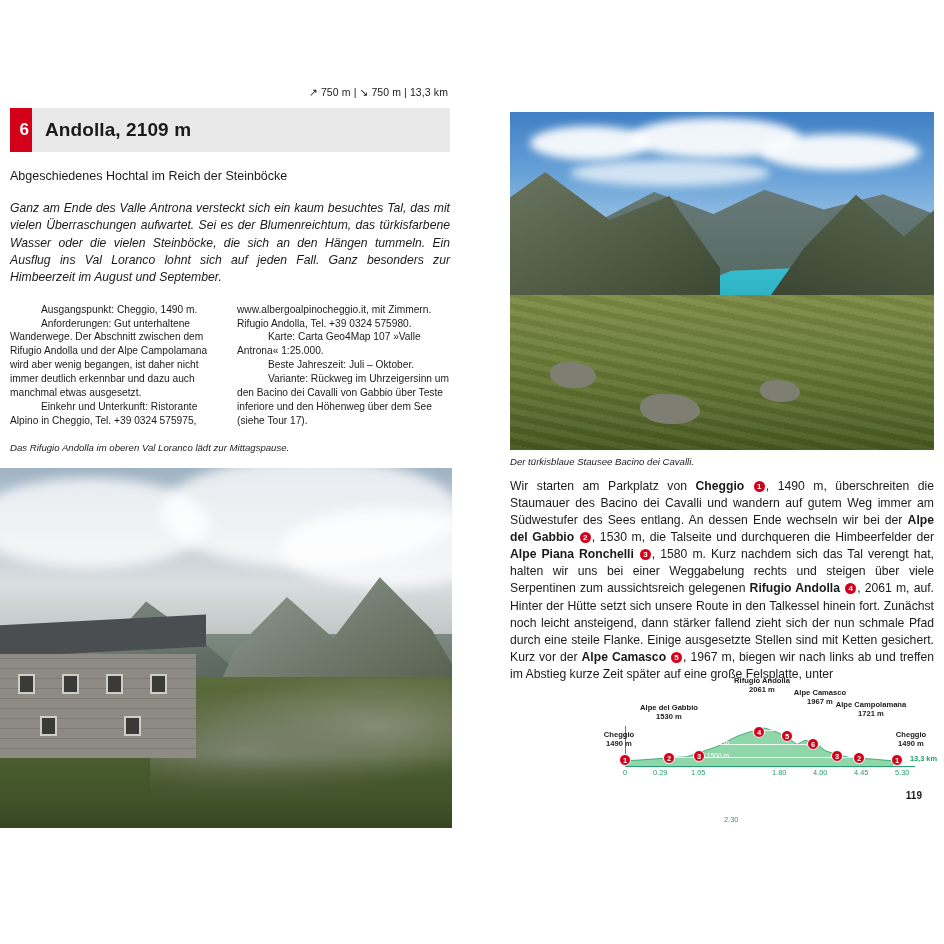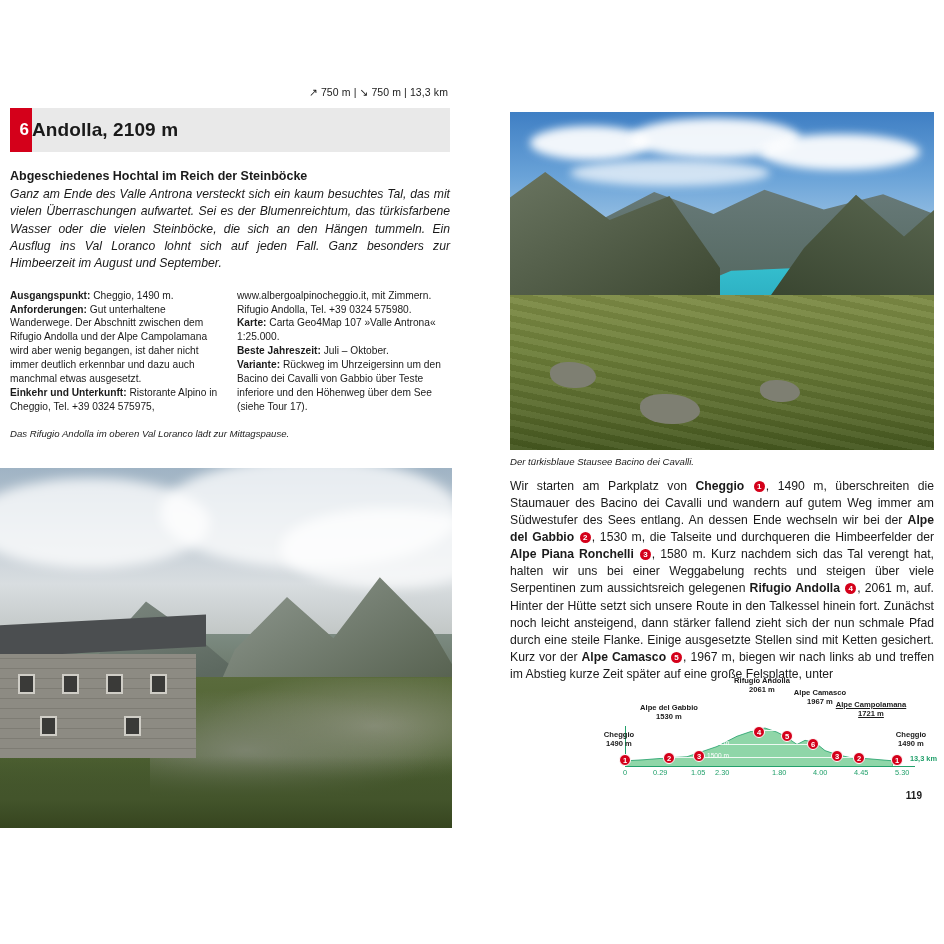--- a/index.html
+++ b/index.html
@@ -47,20 +47,21 @@
     display: flex;
     align-items: center;
     justify-content: flex-end;
     padding-right: 3px;
     box-sizing: border-box;
   }
   .tour-title {
     font-size: 19px;
     font-weight: bold;
     color: #1a1a1a;
+    padding-left: 13px;
     letter-spacing: 0.1px;
   }
 
   .stats-block {
     position: absolute;
     right: 0;
     top: -22px;
     width: 195px;
     text-align: right;
     font-size: 10.5px;
@@ -80,23 +81,23 @@
   .stats-icons {
     margin-top: 2px;
     padding-right: 3px;
     font-size: 12px;
     color: #1a1a1a;
   }
 
   
   .intro-heading {
     font-size: 12.5px;
-    font-weight: bold;
+    font-weight: normal;
     margin-top: 17px;
-    margin-bottom: 3px;
+    margin-bottom: 17px;
     color: #1a1a1a;
   }
   .intro-text {
     font-style: italic;
     font-size: 12.2px;
     line-height: 1.42;
     text-align: justify;
     color: #1a1a1a;
   }
 
@@ -108,21 +109,21 @@
     font-size: 10.2px;
     line-height: 1.36;
   }
   .info-col {
     width: 213px;
   }
   .info-col p {
     margin: 0 0 0 0;
     text-align: left;
   }
-  .info-col b { font-weight: bold; }
+  .info-col b { font-weight: normal; margin-left: 31px; }
 
   .caption {
     font-size: 9.6px;
     font-style: italic;
     color: #1a1a1a;
     margin-top: 14px;
   }
 
   
   .photo-hut {
@@ -460,21 +461,21 @@
         <span style="left:112px; top:84px;">1500 m</span>
       </div>
 
       <div class="prof-axis-y"></div>
       <div class="prof-axis-x"></div>
 
       <div class="prof-xlabels">
         <span style="left:6px;">0</span>
         <span style="left:36px;">0.29</span>
         <span style="left:74px;">1.05</span>
-        <span style="left:98px;">2.30</span>
+        <span style="left:107px;margin-top:47px;">2.30</span>
         <span style="left:155px;">1.80</span>
         <span style="left:196px;">4.00</span>
         <span style="left:237px;">4.45</span>
         <span style="left:278px;">5.30</span>
       </div>
 
       <div class="prof-dist">13,3 km</div>
 
       <div class="pt" style="left:24px;  top:86px;">1</div>
       <div class="pt" style="left:68px;  top:84px;">2</div>
@@ -499,21 +500,21 @@
       <div class="pt-label" style="left:112px; top:8px; width:110px;">
         <div>Rifugio Andolla</div>
         <div class="alt">2061 m</div>
       </div>
 
       <div class="pt-label" style="left:176px; top:20px; width:98px;">
         <div>Alpe Camasco</div>
         <div class="alt">1967 m</div>
       </div>
 
-      <div class="pt-label" style="left:216px; top:32px; width:120px;text-decoration:underline;">
+      <div class="pt-label" style="left:216px; top:32px; width:120px;">
         <div>Alpe Campolamana</div>
         <div class="alt">1721 m</div>
       </div>
 
       <div class="pt-label" style="left:278px; top:62px; width:76px;">
         <div>Cheggio</div>
         <div class="alt">1490 m</div>
       </div>
     </div>
 

